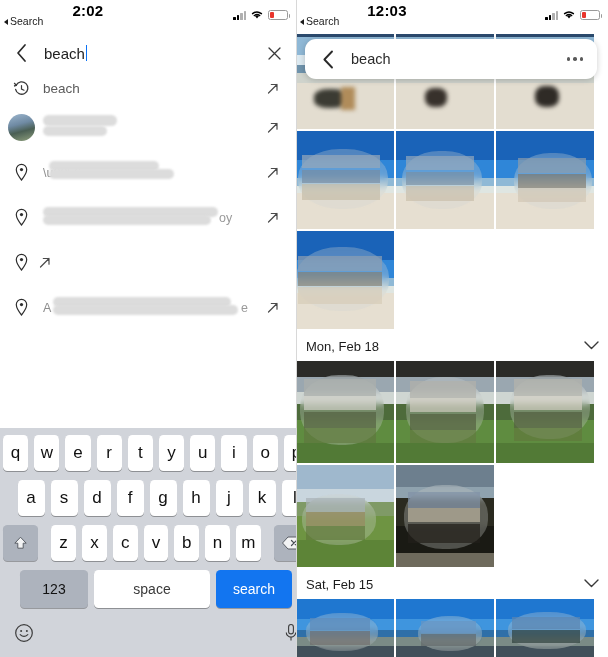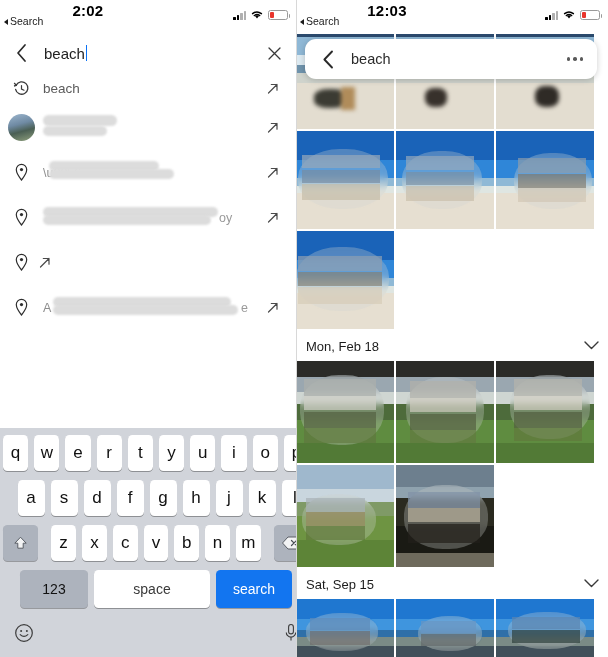--- a/index.html
+++ b/index.html
@@ -585,21 +585,21 @@
           <span class="ph dark-tree"></span>
           <span class="blurblob" style="left:8%;top:20%;width:86%;height:62%;"></span>
           <span class="pix" style="left:12%;top:26%;width:74%;height:16%;background:rgba(128,146,166,.70);"></span>
           <span class="pix" style="left:12%;top:42%;width:74%;height:14%;background:rgba(196,188,168,.64);"></span>
           <span class="pix" style="left:12%;top:58%;width:74%;height:18%;background:rgba(34,32,26,.70);"></span>
         </div>
         <div class="cell w3 spacer" style="height:102px"></div>
       </div>
 
       <div class="date-hdr">
-        <span>Sat, Sep 15</span>
+        <span>Sat, Feb 15</span>
         <span>
           <svg width="17" height="11" viewBox="0 0 17 11">
               <path d="M2 2 L8.5 8.6 L15 2" stroke="#3a3a3a" stroke-width="1.4" fill="none" stroke-linecap="round" stroke-linejoin="round"></path>
             </svg>
         </span>
       </div>
 
       <div class="grid-row">
         <div class="cell w3" style="height:60px">
           <span class="ph sea-blue"></span>

